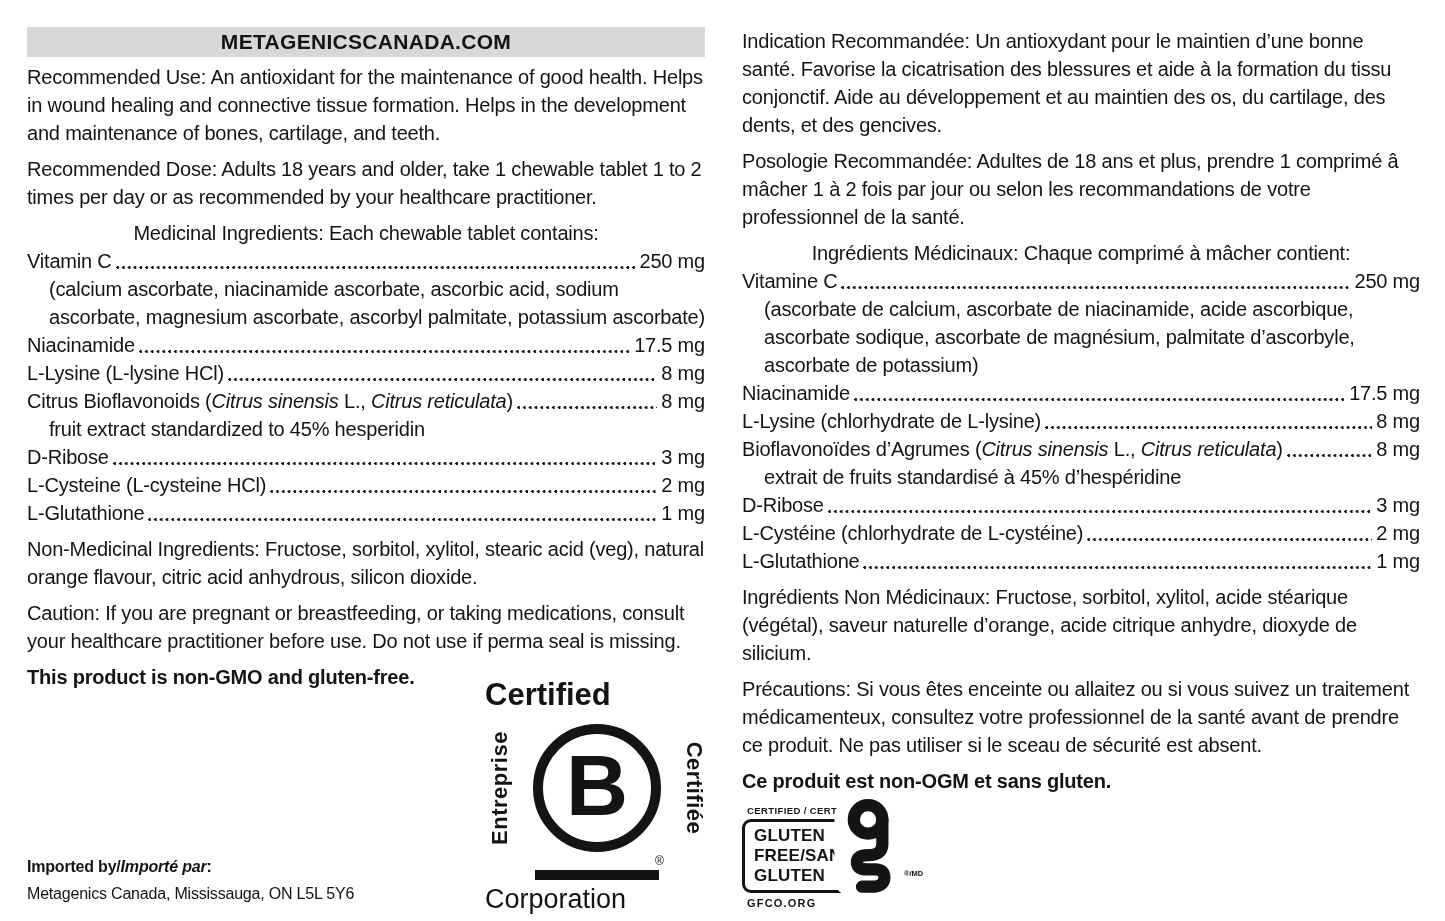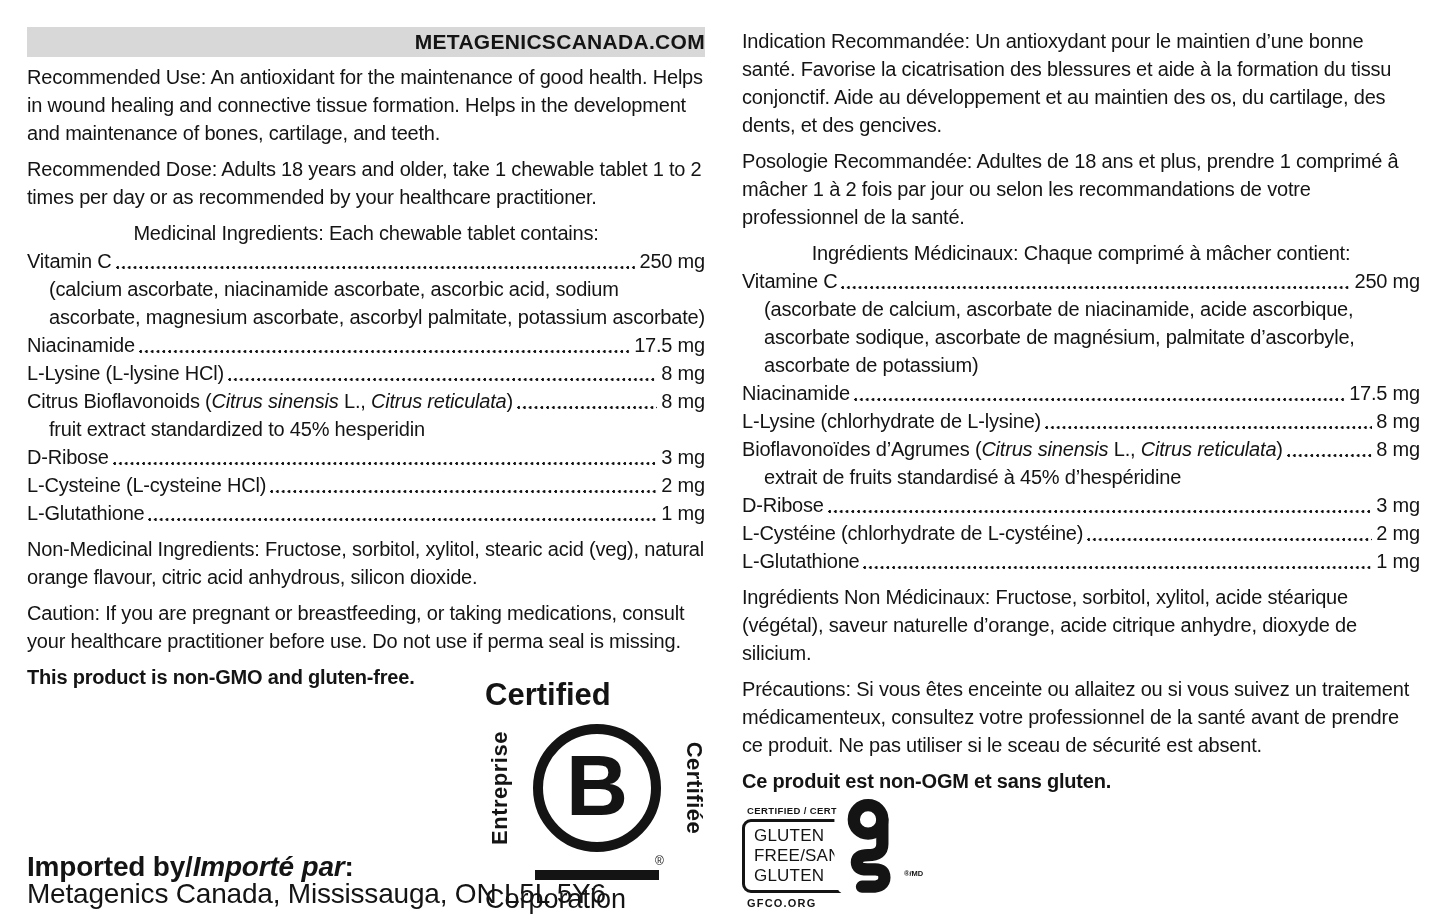--- a/index.html
+++ b/index.html
@@ -6,40 +6,40 @@
   body{
     width:1445px;height:921px;overflow:hidden;
     background:#ffffff;color:#141414;
     font-family:"Liberation Sans", sans-serif;
     -webkit-font-smoothing:antialiased;
   }
   .page{display:flex;gap:37px;padding:27px 25px 0 27px;height:894px;}
   .col{width:678px;position:relative;height:894px;}
 
   .banner{
-    background:#d8d8d8;height:30px;line-height:30px;text-align:right;
+    background:#d8d8d8;height:30px;line-height:30px;text-align:center;
     font-weight:bold;font-size:21px;letter-spacing:.3px;margin-bottom:6px;
   }
   p.sec{margin:0 0 8px;font-size:20px;line-height:28px;letter-spacing:-.2px;}
   p.sec.tight{margin-bottom:0;text-align:center;}
   p.sec b{font-weight:normal;}
   .claim{font-weight:bold;font-size:20px;line-height:28px;margin:0 0 8px;letter-spacing:-.2px;}
 
   .rows{font-size:20px;line-height:28px;letter-spacing:-.2px;margin:0 0 8px;}
   .ing-row{display:flex;align-items:flex-start;white-space:nowrap;}
   .ing-name i{font-style:italic;}
   .dots{
     flex:1;min-width:10px;height:3.4px;align-self:flex-end;margin:0 4px 6px 4px;
     background-image:radial-gradient(circle at 1.7px 1.7px, #141414 1.3px, transparent 1.7px);
     background-size:5.8px 3.4px;background-repeat:repeat-x;
   }
   .ing-note{padding-left:22px;}
 
   
-  .imported{position:absolute;left:0;bottom:14px;font-size:28px;line-height:27px;letter-spacing:-.2px;}
+  .imported{position:absolute;left:0;bottom:14px;font-size:16px;line-height:27px;letter-spacing:-.2px;}
   .imported .lbl{font-weight:bold;}
   .imported .lbl i{font-style:italic;}
 
   
   .bcorp{position:absolute;right:-4px;bottom:8px;width:224px;text-align:left;}
   .bc-top{font-weight:bold;font-size:31px;line-height:31px;}
   .bc-mid{position:relative;height:152px;margin-top:2px;}
   .bc-circle{
     position:absolute;left:50%;top:12px;transform:translateX(-50%);
     width:108px;height:108px;border:10px solid #141414;border-radius:50%;
@@ -56,21 +56,21 @@
   }
   .bc-reg{position:absolute;left:calc(50% + 58px);bottom:-4px;font-size:12px;}
   .bc-bar{width:124px;height:10px;background:#141414;margin:6px auto 6px;}
   .bc-bottom{font-weight:normal;font-size:27px;line-height:27px;}
 
   
   .gfco{position:absolute;left:0;bottom:12px;width:190px;}
   .gf-top{font-size:9.5px;font-weight:bold;letter-spacing:.4px;margin:0 0 3px 5px;white-space:nowrap;}
   .gf-box{
     width:128px;box-sizing:border-box;border:3.5px solid #141414;border-radius:9px;
-    padding:4px 0 4px 9px;font-size:17px;font-weight:normal;line-height:20px;letter-spacing:.2px;
+    padding:4px 0 4px 9px;font-size:17px;font-weight:bold;line-height:20px;letter-spacing:.2px;
   }
   .gf-g{position:absolute;left:86px;top:-7px;width:72px;height:102px;}
   .gf-reg{position:absolute;left:162px;top:64px;font-size:7.5px;font-weight:bold;}
   .gf-bottom{font-size:11px;font-weight:bold;letter-spacing:1.2px;margin:4px 0 0 5px;}
 </style>
 </head>
 <body>
 
 <div class="page">
 

